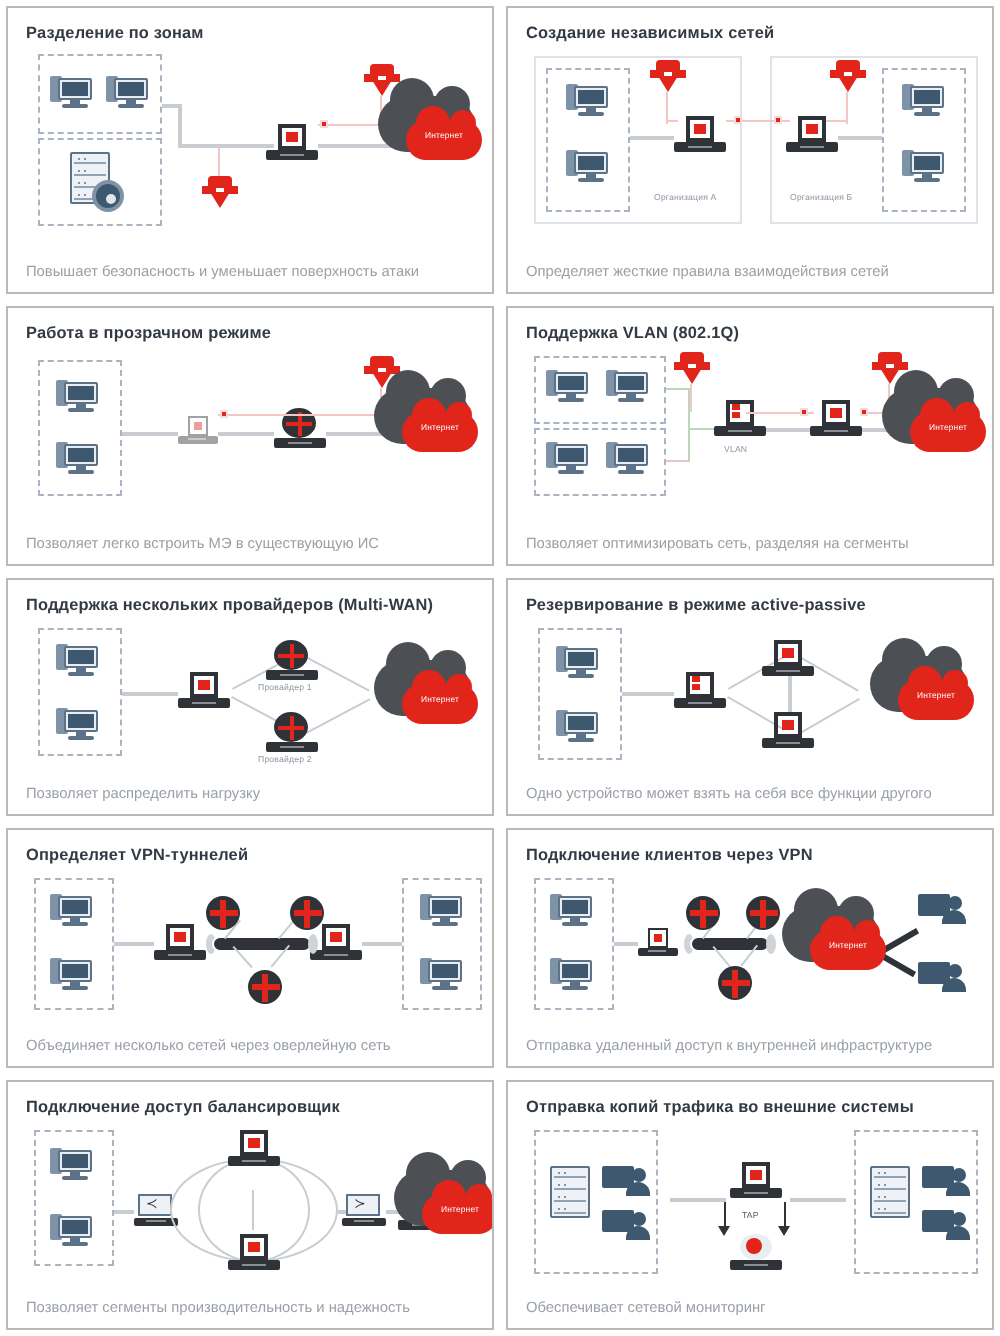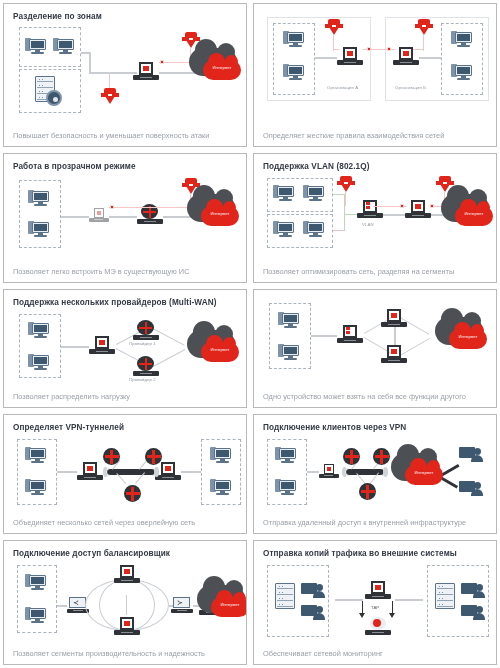--- a/index.html
+++ b/index.html
@@ -385,20 +385,21 @@
         <div class="cloud" style="left:176px;top:22px;">
           <div class="back"></div>
             <div class="front"></div>
           <div class="lbl">Интернет</div>
         </div>
       </div>
       <div class="panel-caption">Повышает безопасность и уменьшает поверхность атаки</div>
     </div>
 
     <div class="panel">
+      <div class="panel-title">Создание независимых сетей</div>
       <div class="stage">
         <div class="solidbox" style="left:4px;top:4px;width:104px;height:84px;"></div>
         <div class="solidbox" style="left:122px;top:4px;width:104px;height:84px;"></div>
         <div class="dashbox" style="left:10px;top:10px;width:42px;height:72px;"></div>
         <div class="dashbox" style="left:178px;top:10px;width:42px;height:72px;"></div>
 
         <div class="pc" style="left:20px;top:17px;">
           <div class="tower"></div>
             <div class="mon">
               <div class="mon-inner"></div>
@@ -661,20 +662,21 @@
         <div class="cloud" style="left:174px;top:18px;">
           <div class="back"></div>
             <div class="front"></div>
           <div class="lbl">Интернет</div>
         </div>
       </div>
       <div class="panel-caption">Позволяет распределить нагрузку</div>
     </div>
 
     <div class="panel">
+      <div class="panel-title">Резервирование в режиме active-passive</div>
       <div class="stage">
         <div class="dashbox" style="left:6px;top:4px;width:42px;height:66px;"></div>
         <div class="pc" style="left:15px;top:12px;">
           <div class="tower"></div>
             <div class="mon">
               <div class="mon-inner"></div>
             </div>
             <div class="stand"></div>
             <div class="base"></div>
         </div>

